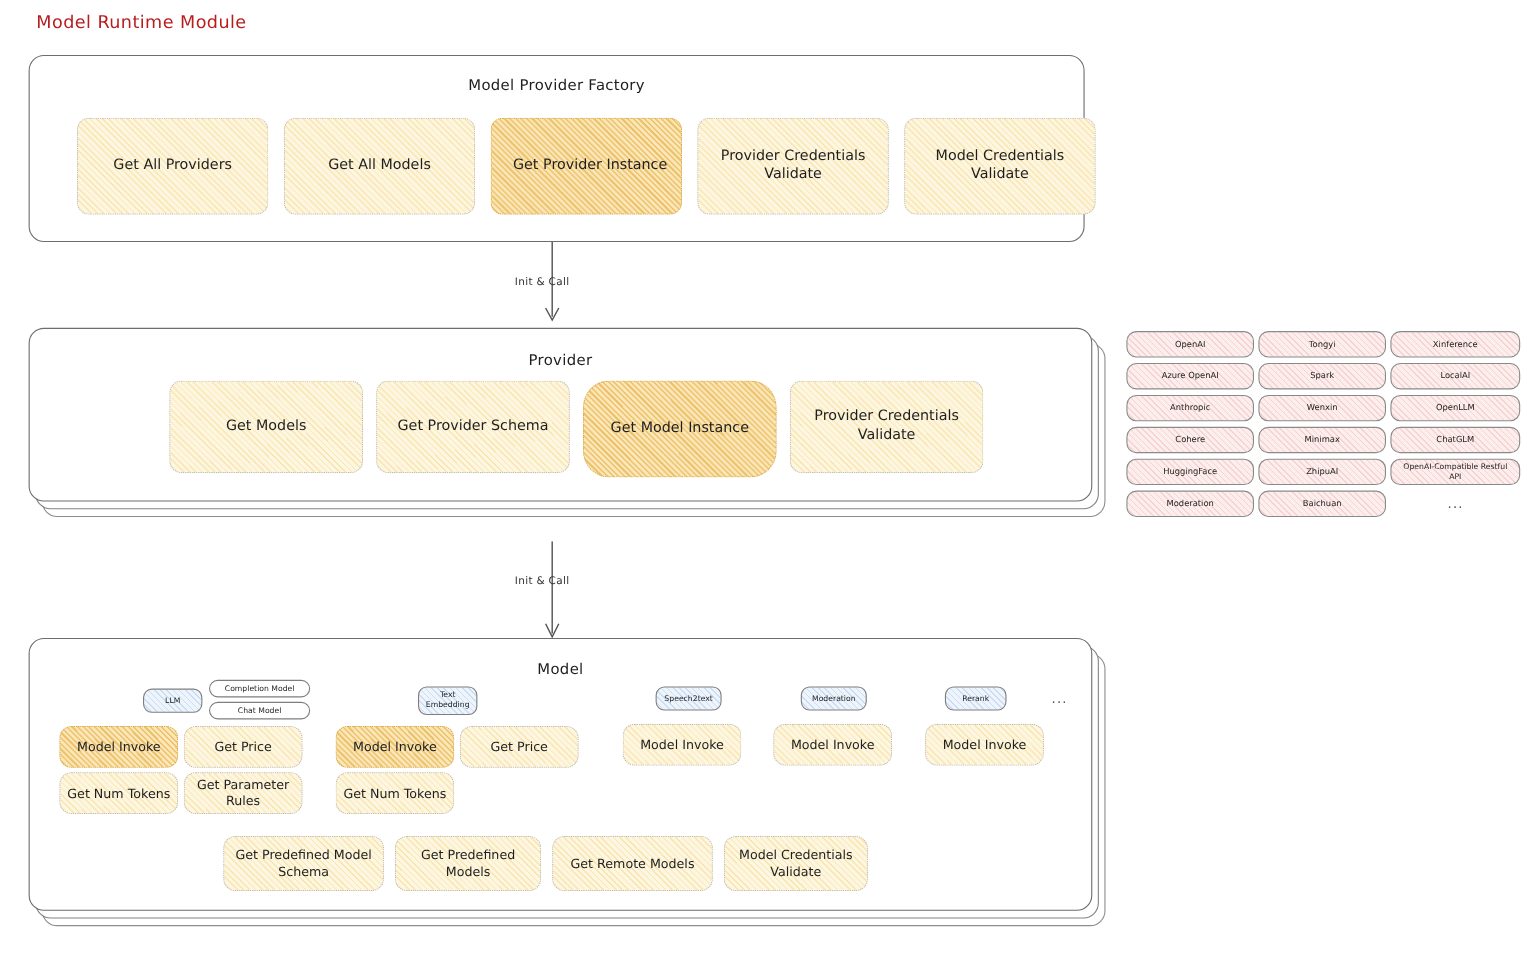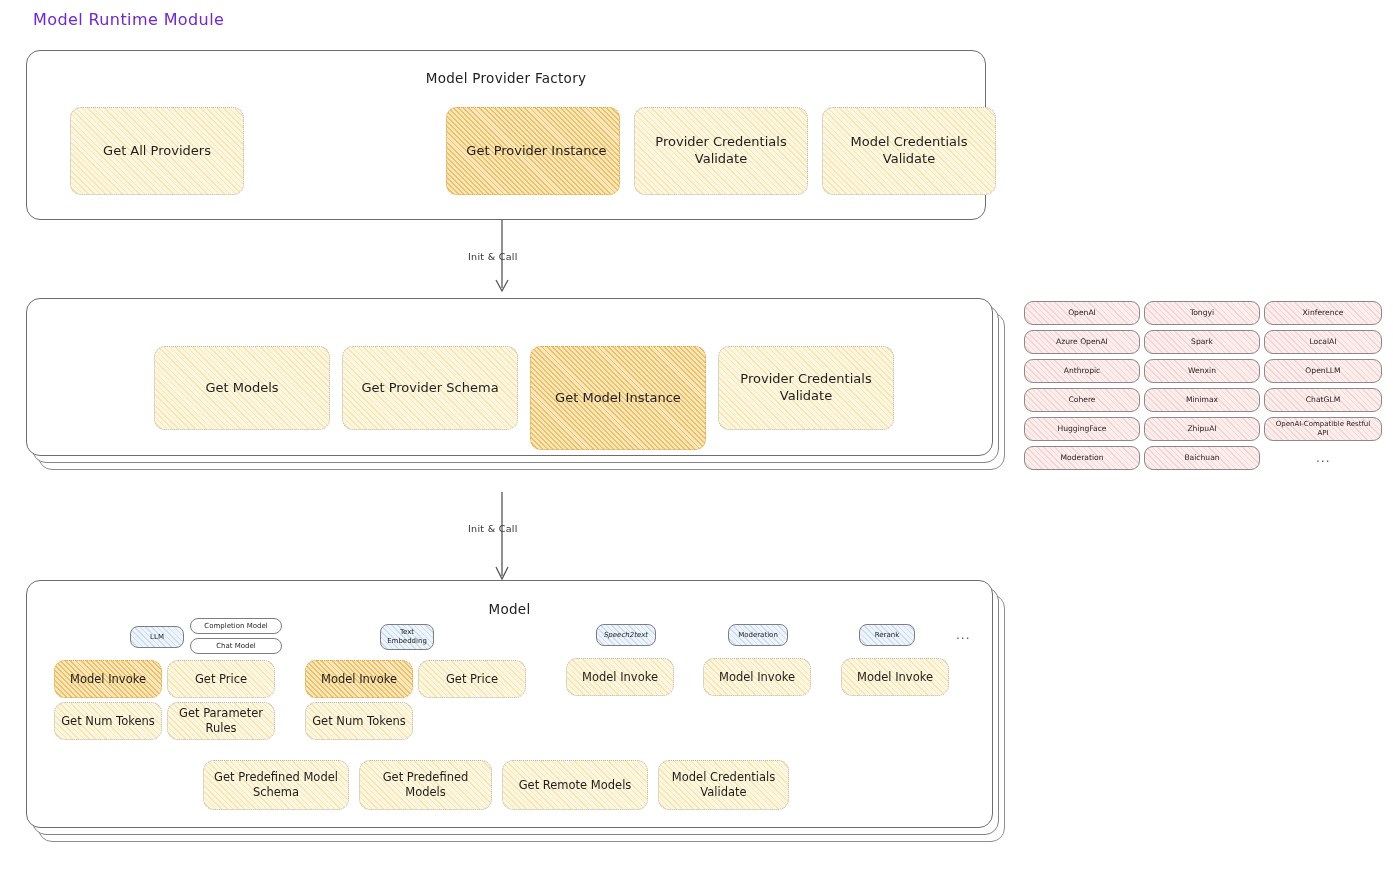--- a/index.html
+++ b/index.html
@@ -14,21 +14,21 @@
     font-family: "DejaVu Sans", sans-serif;
     overflow: hidden;
   }
 
   
   #diagram-title {
     position: absolute;
     left: 33px;
     top: 10px;
     font-size: 16px;
-    color: #6d28d9;
+    color: #b91c1c;
     letter-spacing: 0.4px;
     font-family: "DejaVu Sans", sans-serif;
   }
 
   
   .card-stack {
     position: absolute;
   }
   .card-layer {
     position: absolute;
@@ -148,20 +148,23 @@
 
 <div id="diagram-title">Model Runtime Module</div>
 
 <div class="card-stack" style="left:26px; top:50px; width:960px; height:170px;">
   <div class="card-face" style="width:960px; height:170px;"></div>
   <div class="card-title" style="top:20px;">Model Provider Factory</div>
 
   <div class="hbox amber fs15" style="left:44px; top:57px; width:174px; height:88px;">
     <span>Get All Providers</span>
   </div>
+  <div class="hbox amber fs15" style="left:232px; top:57px; width:174px; height:88px;">
+    <span>Get All Models</span>
+  </div>
   <div class="hbox amber-strong fs15" style="left:420px; top:57px; width:174px; height:88px;padding-left:13px;">
     <span>Get Provider Instance</span>
   </div>
   <div class="hbox amber fs15" style="left:608px; top:57px; width:174px; height:88px;">
     <span>Provider Credentials Validate</span>
   </div>
   <div class="hbox amber fs15" style="left:796px; top:57px; width:174px; height:88px;">
     <span>Model Credentials Validate</span>
   </div>
 </div>
@@ -171,28 +174,29 @@
     <line x1="32" y1="0" x2="32" y2="68" stroke="#555" stroke-width="1.3"></line>
     <polyline points="26,60 32,71 38,60" fill="none" stroke="#555" stroke-width="1.3"></polyline>
   </svg>
   <div class="arrow-label" style="left:-2px; top:31px;">Init &amp; Call</div>
 </div>
 
 <div class="card-stack" style="left:26px; top:298px; width:990px; height:180px;">
   <div class="card-layer l3" style="left:12px; top:14px; width:967px; height:158px;"></div>
   <div class="card-layer l2" style="left:6px; top:7px; width:967px; height:158px;"></div>
   <div class="card-face" style="width:967px; height:158px;"></div>
+  <div class="card-title" style="top:22px; width:967px;">Provider</div>
 
   <div class="hbox amber fs15" style="left:128px; top:48px; width:176px; height:84px;">
     <span>Get Models</span>
   </div>
   <div class="hbox amber fs15" style="left:316px; top:48px; width:176px; height:84px;">
     <span>Get Provider Schema</span>
   </div>
-  <div class="hbox amber-strong fs15" style="left:504px; top:48px; width:176px; height:104px;">
+  <div class="hbox amber-strong fs15" style="left:504px; top:48px; width:176px; height:88px;border-radius:24px;">
     <span>Get Model Instance</span>
   </div>
   <div class="hbox amber fs15" style="left:692px; top:48px; width:176px; height:84px;">
     <span>Provider Credentials Validate</span>
   </div>
 </div>
 
 <div style="position:absolute; left:1024px; top:301px; width:360px; height:172px;">
 
   <div class="hbox rose fs9" style="left:0px; top:0px; width:116px; height:24px;">
@@ -294,21 +298,21 @@
   <div class="hbox amber-strong fs12" style="left:279px; top:80px; width:108px; height:38px;">
     <span>Model Invoke</span>
   </div>
   <div class="hbox amber fs12" style="left:392px; top:80px; width:108px; height:38px;">
     <span>Get Price</span>
   </div>
   <div class="hbox amber fs12" style="left:279px; top:122px; width:108px; height:38px;">
     <span>Get Num Tokens</span>
   </div>
 
-  <div class="hbox blue fs8" style="left:570px; top:44px; width:60px; height:22px;font-style:italic;">
+  <div class="hbox blue fs8" style="left:570px; top:44px; width:60px; height:22px;">
     <span>Speech2text</span>
   </div>
   <div class="hbox amber fs12" style="left:540px; top:78px; width:108px; height:38px;">
     <span>Model Invoke</span>
   </div>
 
   <div class="hbox blue fs8" style="left:702px; top:44px; width:60px; height:22px;">
     <span>Moderation</span>
   </div>
   <div class="hbox amber fs12" style="left:677px; top:78px; width:108px; height:38px;">

